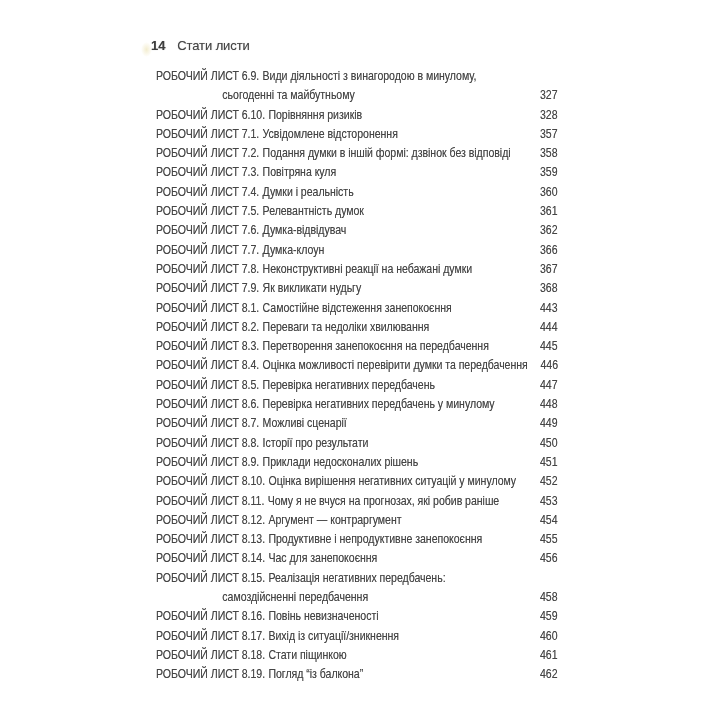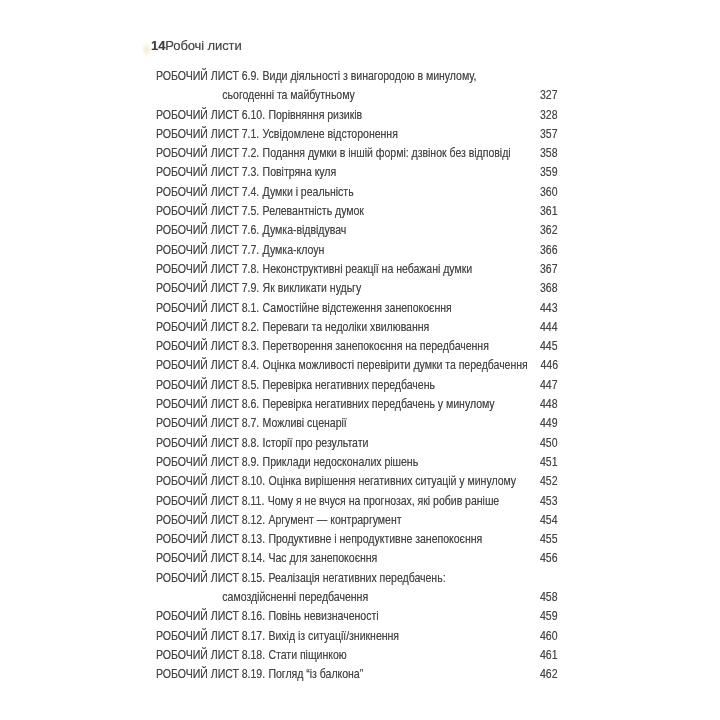--- a/index.html
+++ b/index.html
@@ -25,20 +25,21 @@
     left: 151px;
     top: 36px;
     font-size: 13px;
     line-height: 19px;
     letter-spacing: -0.1px;
     white-space: nowrap;
   }
   .running-header .folio {
     font-weight: bold;
     color: #3e3e3e;
+    margin-right: 12px;
   }
   .running-header .rtitle {
     font-weight: normal;
     color: #464646;
   }
   
   .toc {
     position: absolute;
     left: 156px;
     top: 67px;
@@ -81,21 +82,21 @@
   }
 </style>
 </head>
 <body>
 
 <div class="page">
 
   <div class="artifact"></div>
 
   <div class="running-header">
-    <span class="folio">14</span><span class="rtitle">Робочі листи</span>
+    <span class="folio">14</span><span class="rtitle">Стати листи</span>
   </div>
 
   <div class="toc">
     <div class="toc-row">
       <div class="toc-text">
         <span class="lbl">РОБОЧИЙ ЛИСТ 6.9.</span><span class="t1">Види діяльності з винагородою в минулому,<br><span>сьогоденні та майбутньому</span></span>
       </div>
       <div class="toc-page">327</div>
     </div>
 

